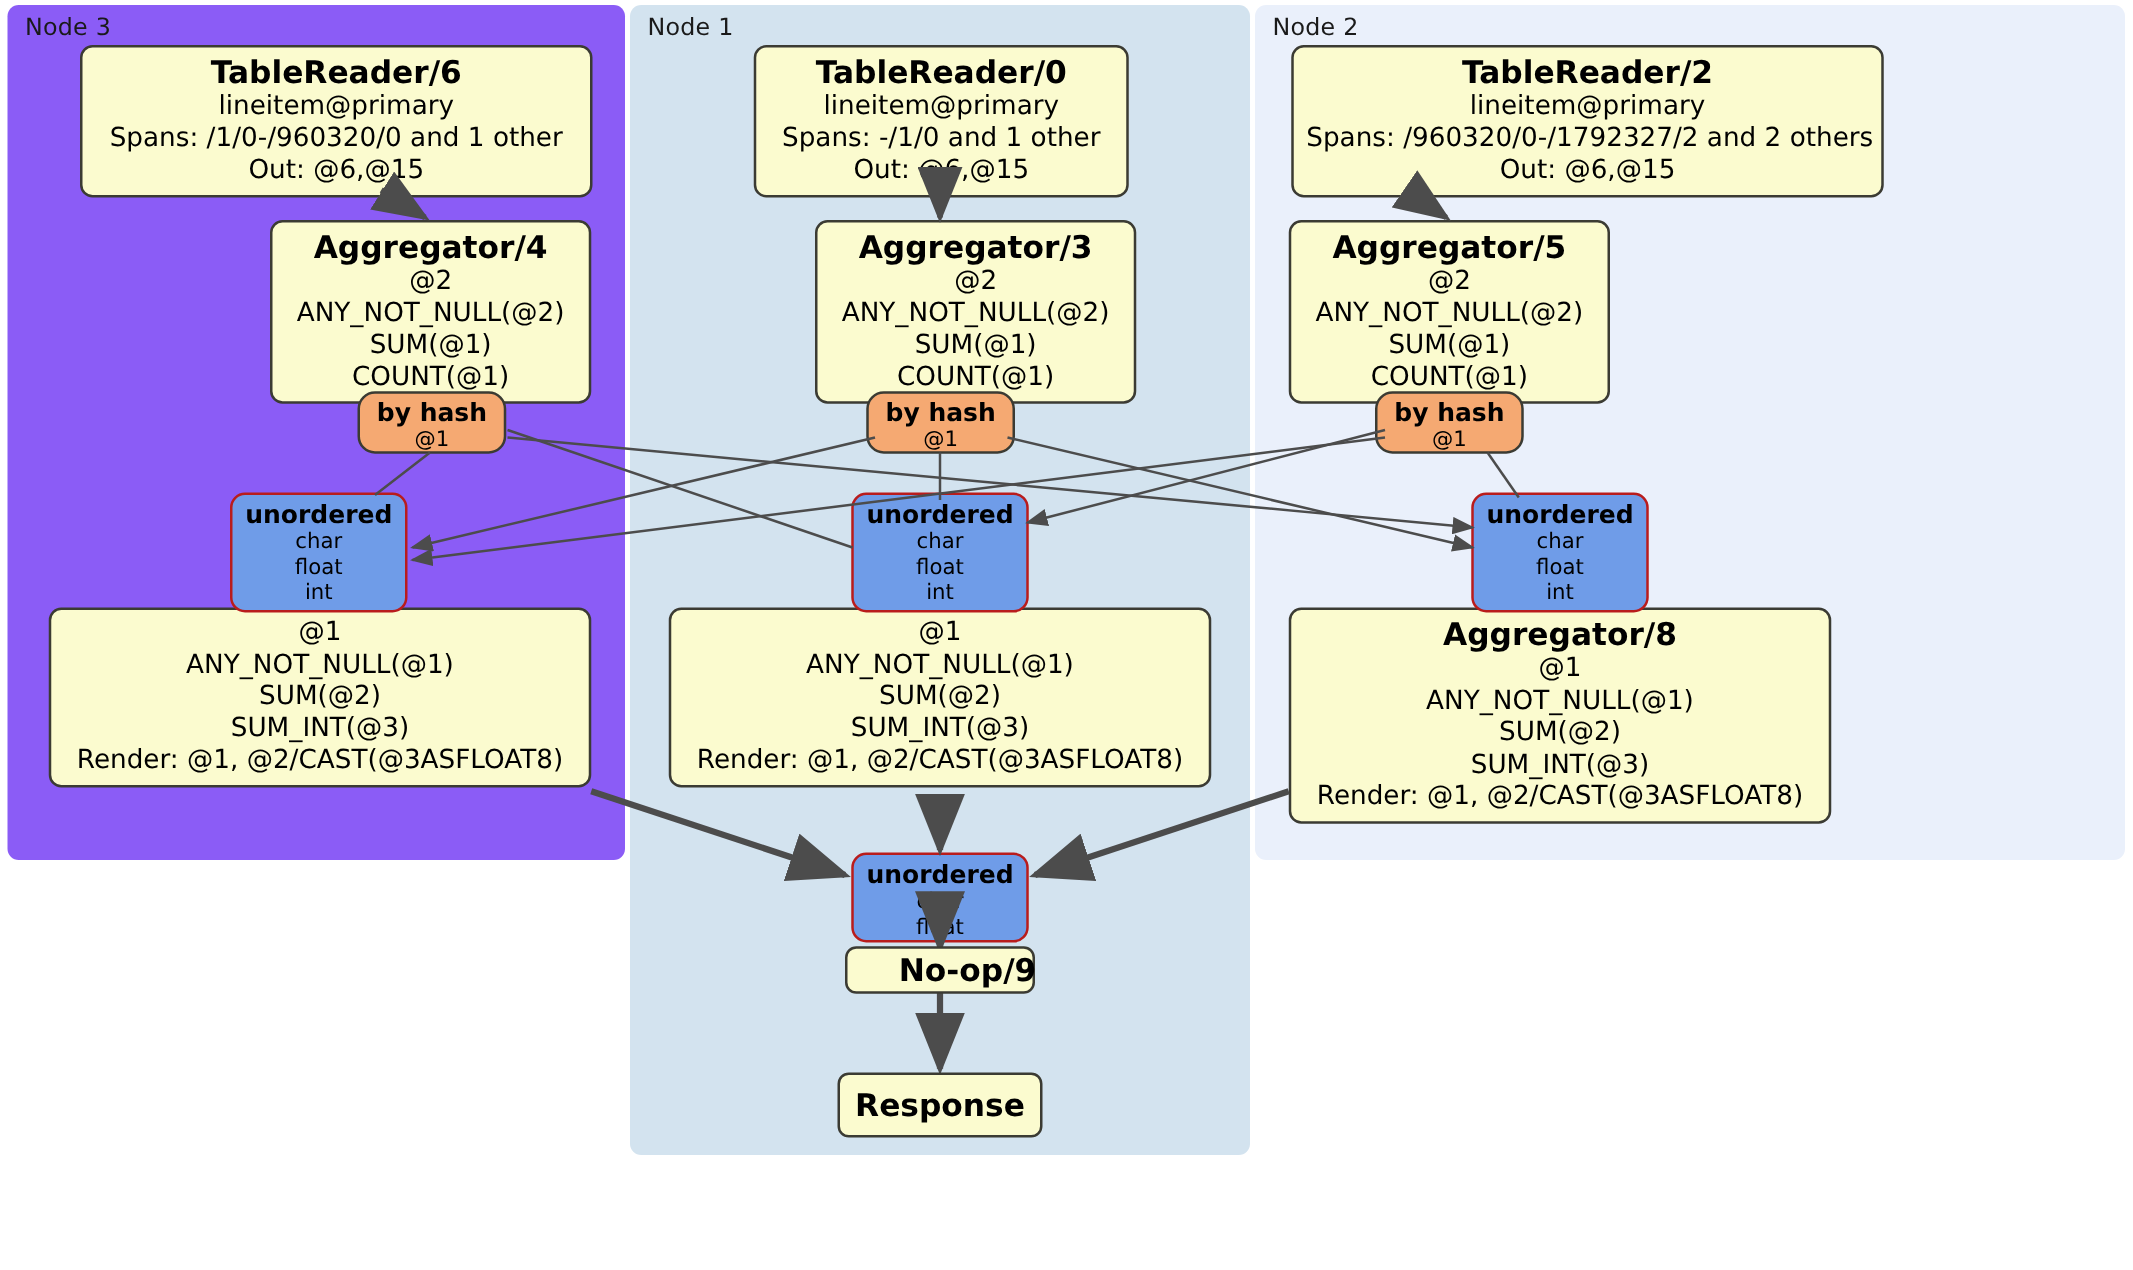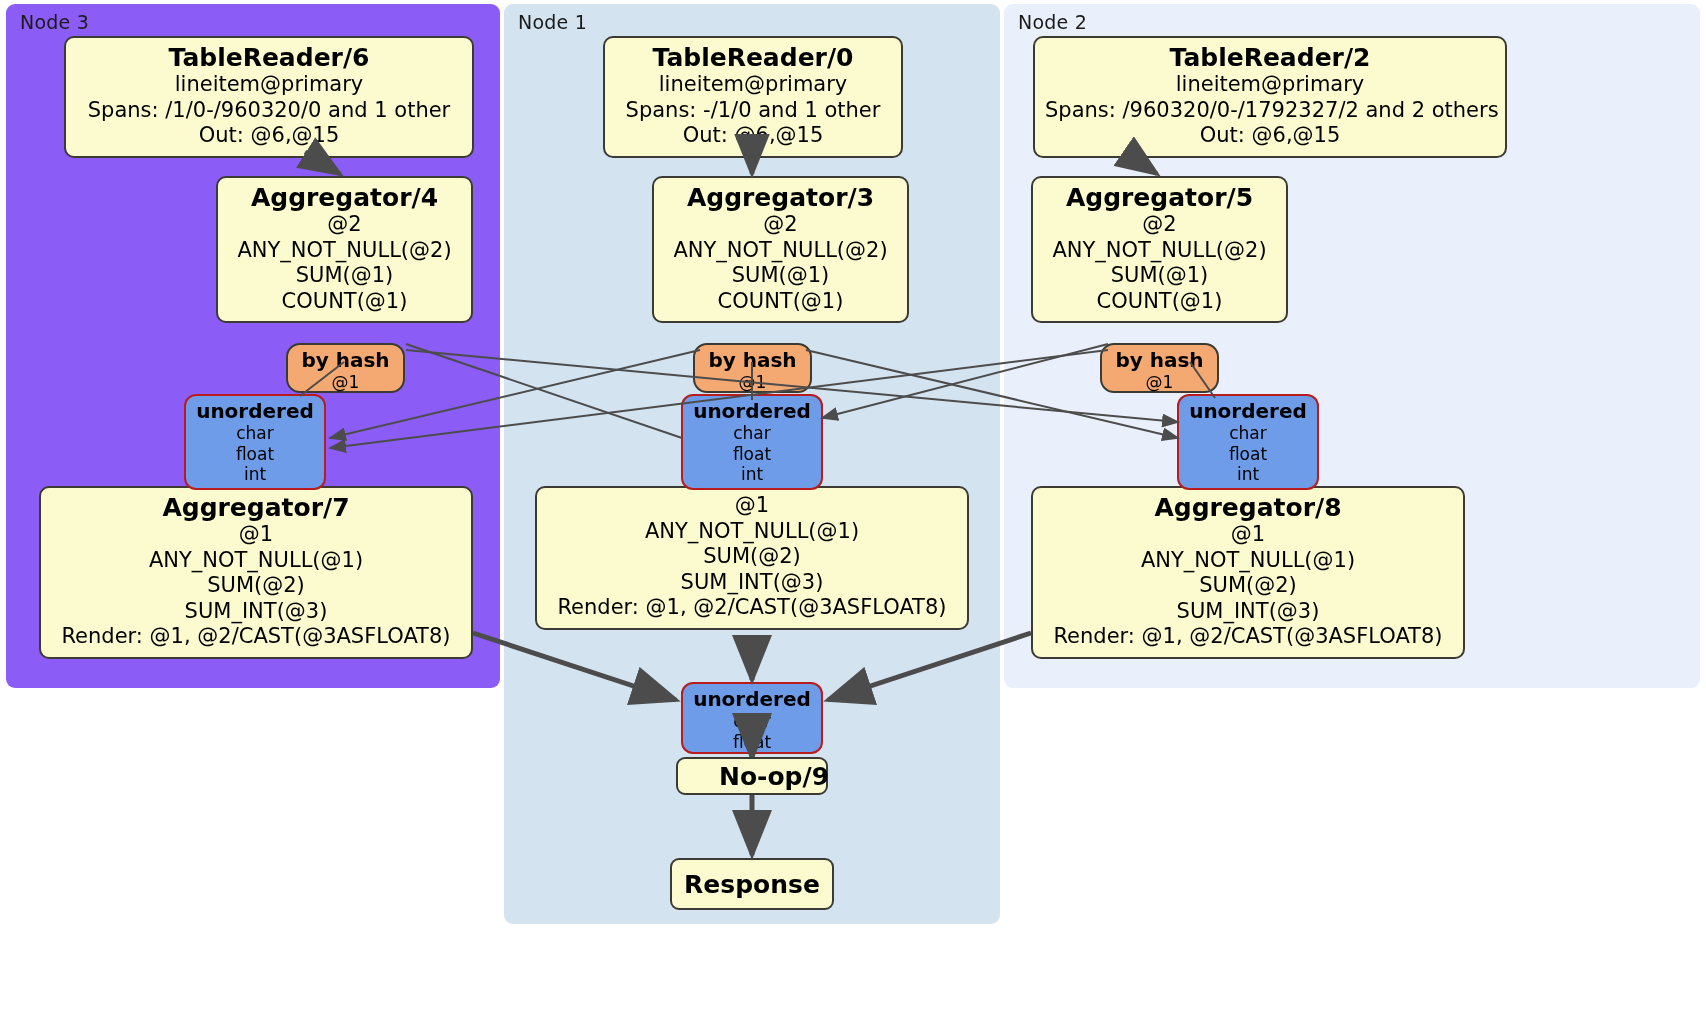--- a/index.html
+++ b/index.html
@@ -60,21 +60,20 @@
   
   .router {
     position: absolute;
     box-sizing: border-box;
     background: #f5a972;
     border: 2px solid #3b3b33;
     border-radius: 14px;
     text-align: center;
     color: #000;
     padding: 4px 12px 5px 12px;
-    margin-top: 30px;
   }
   .router .title {
     font-weight: bold;
     font-size: 20px;
     line-height: 1.15;
     white-space: nowrap;
   }
   .router .line {
     font-size: 17px;
     line-height: 1.18;
@@ -230,21 +229,20 @@
 
     <div class="proc" style="left:1031px; top:176px; width:257px;">
       <div class="title">Aggregator/5</div>
       <div class="line">@2</div>
       <div class="line">ANY_NOT_NULL(@2)</div>
       <div class="line">SUM(@1)</div>
       <div class="line">COUNT(@1)</div>
     </div>
 
     <div class="proc" style="left:39px; top:486px; width:434px;">
-      <div class="title">Aggregator/7</div>
       <div class="line">@1</div>
       <div class="line">ANY_NOT_NULL(@1)</div>
       <div class="line">SUM(@2)</div>
       <div class="line">SUM_INT(@3)</div>
       <div class="line">Render: @1, @2/CAST(@3ASFLOAT8)</div>
     </div>
 
     <div class="proc" style="left:535px; top:486px; width:434px;">
       <div class="line">@1</div>
       <div class="line">ANY_NOT_NULL(@1)</div>

